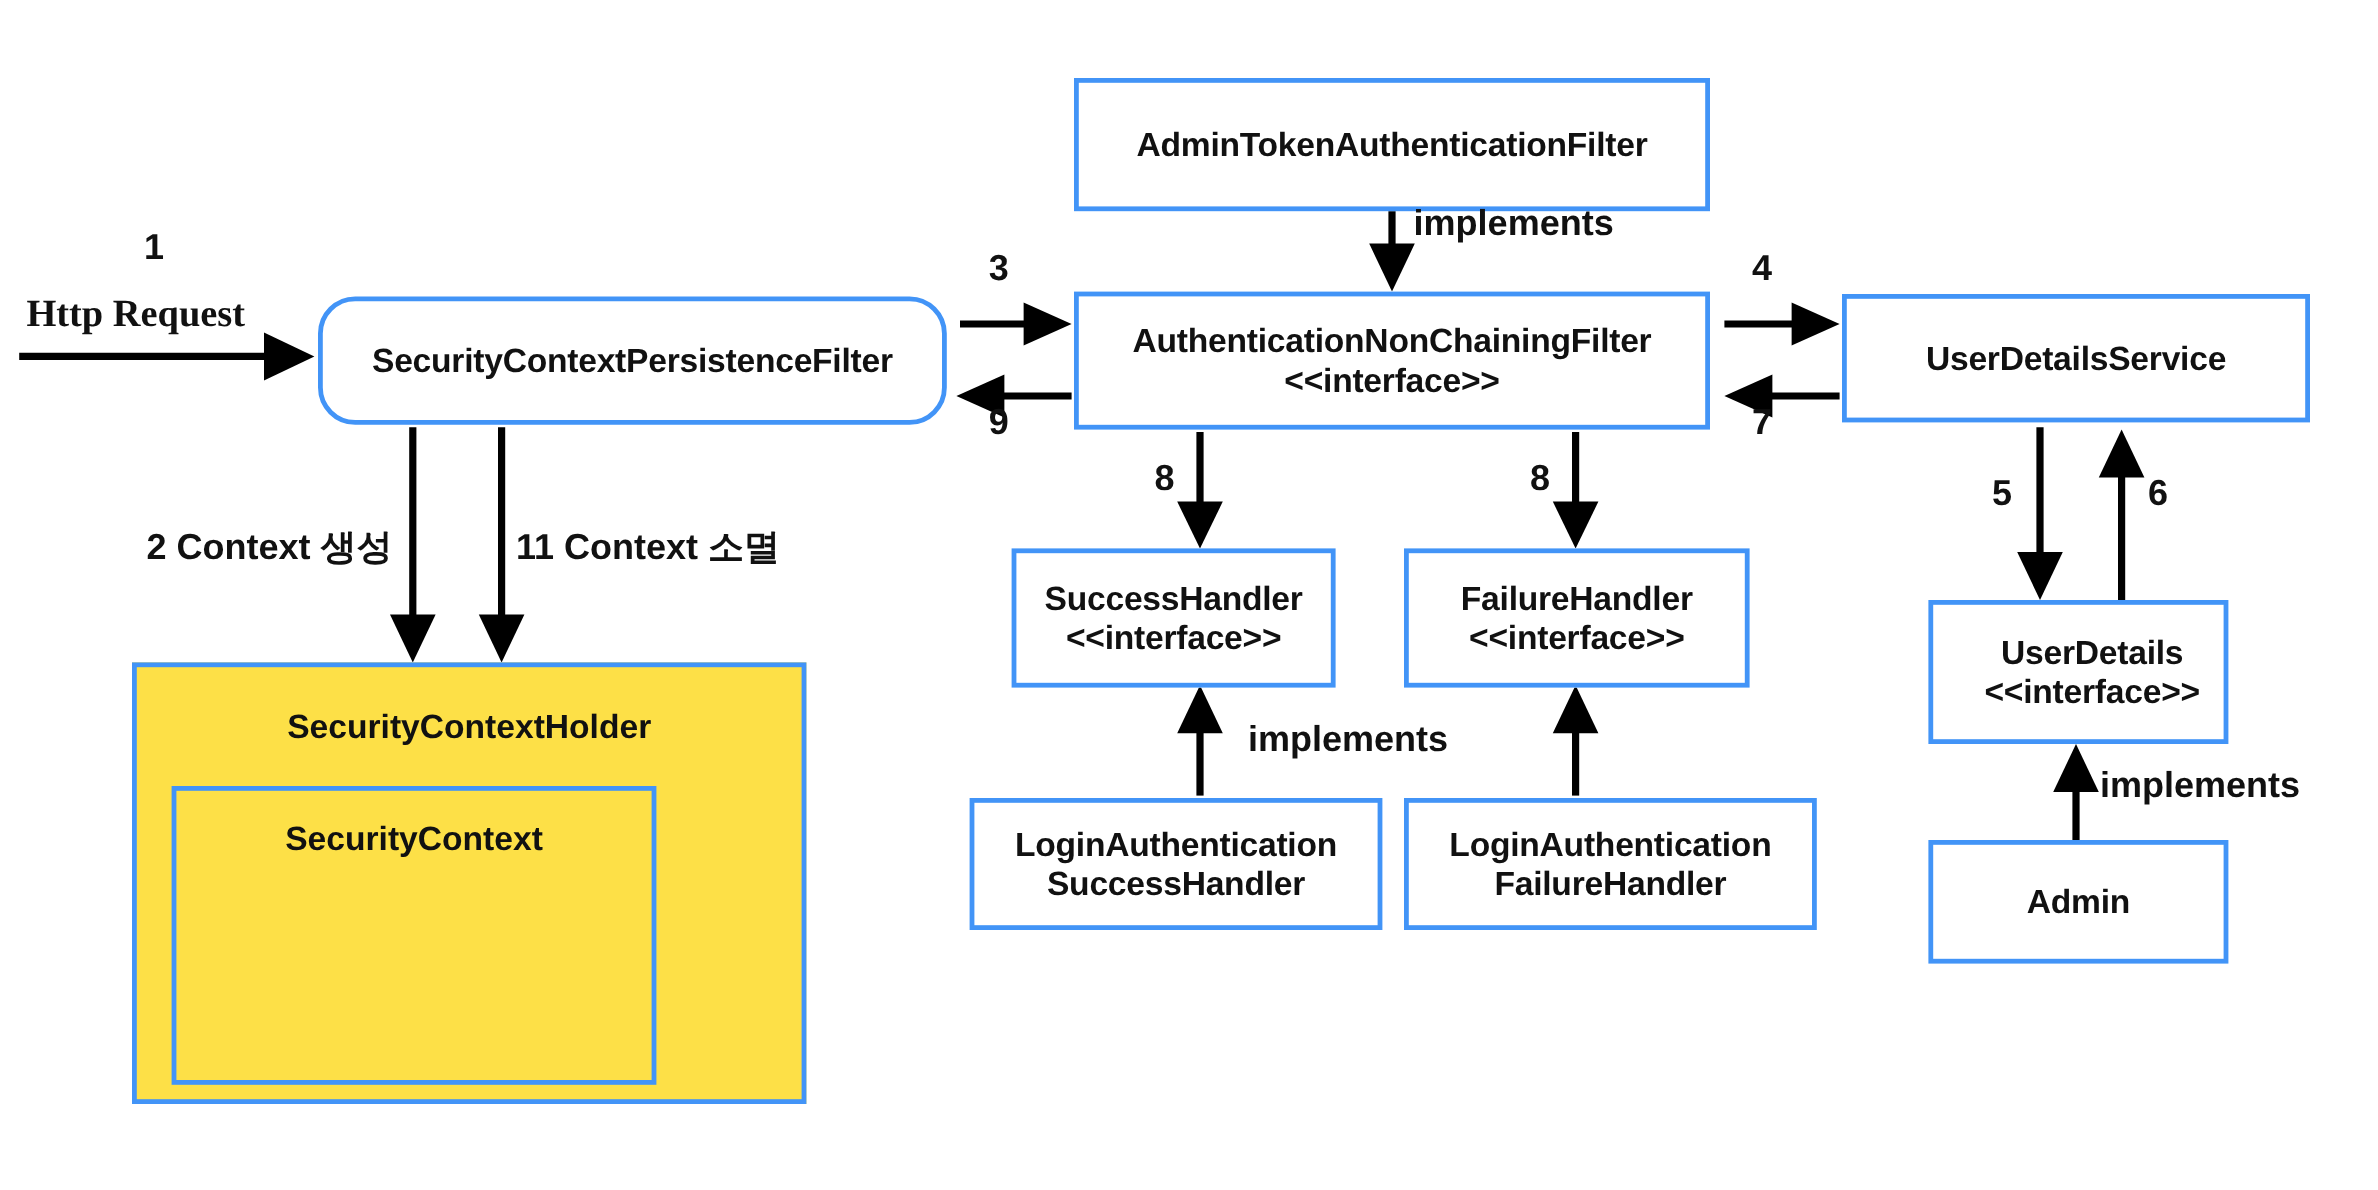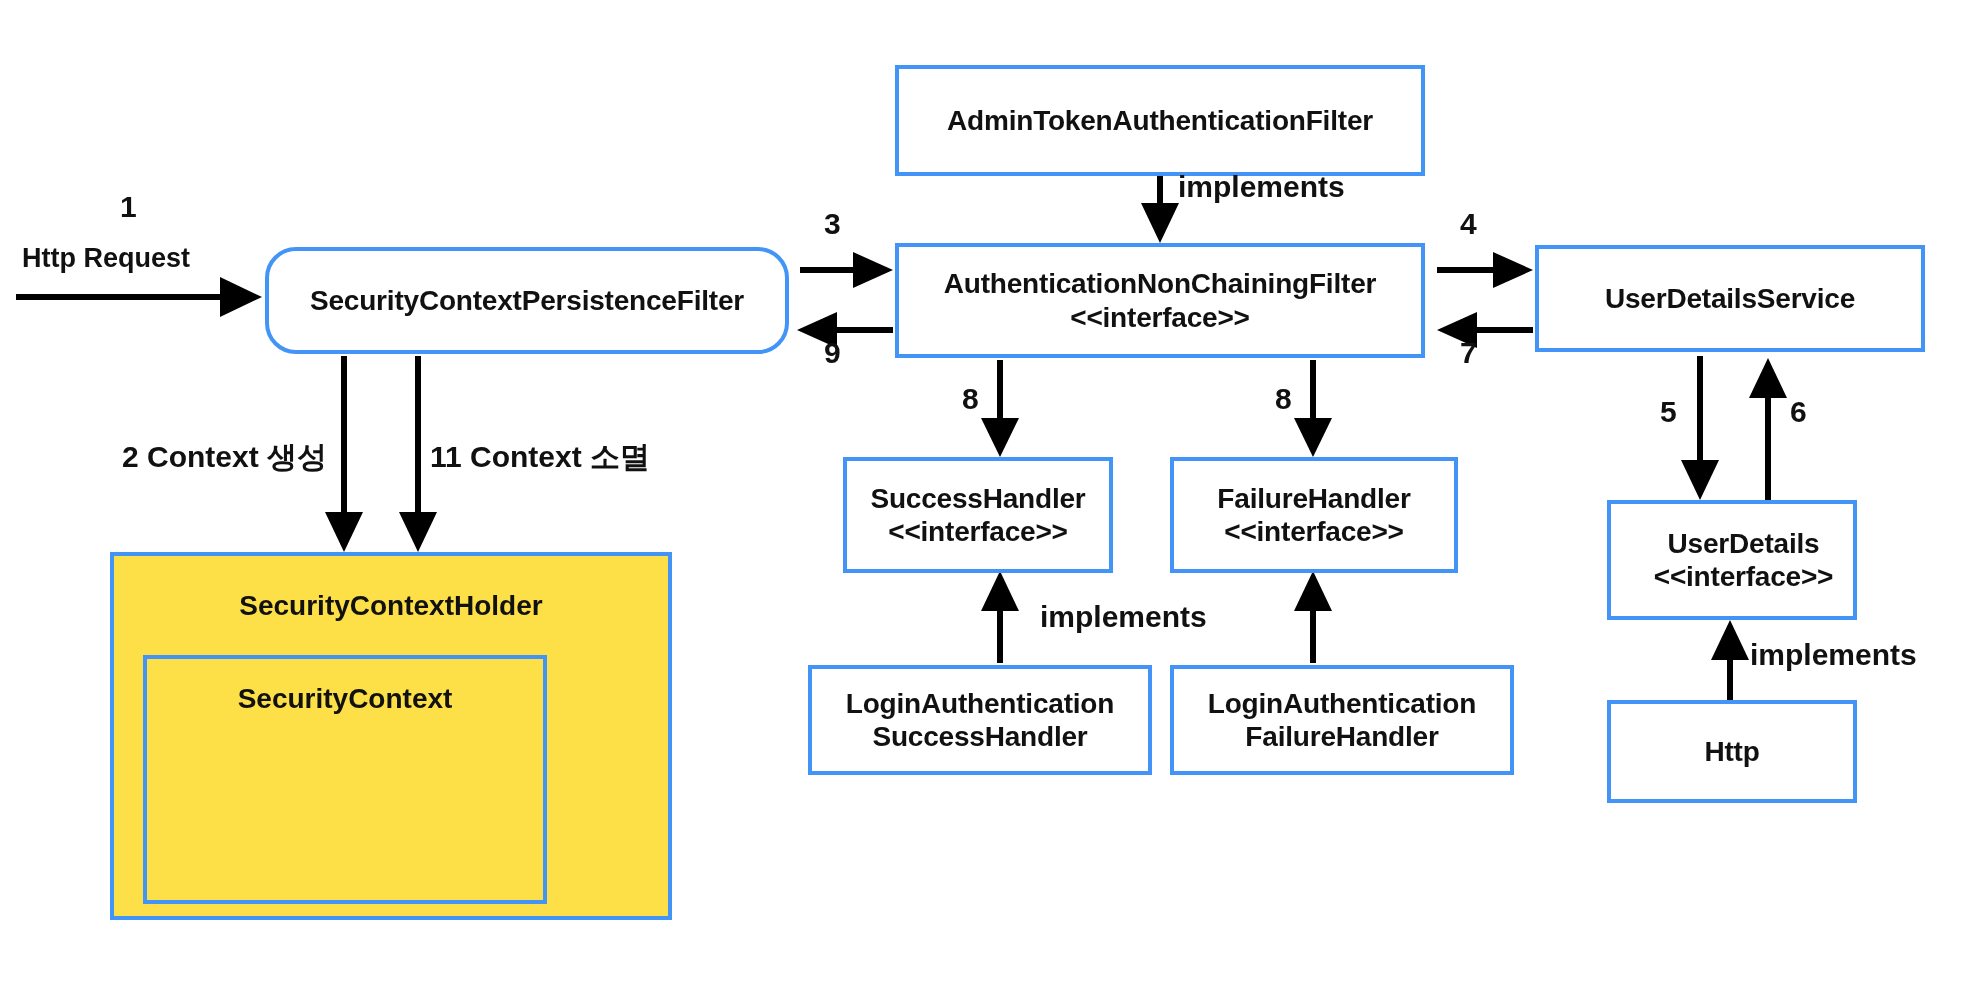--- a/index.html
+++ b/index.html
@@ -191,35 +191,35 @@
     <span class="ln">LoginAuthentication</span>
     <span class="ln">FailureHandler</span>
   </div>
 
   <div class="node" style="left:1607px; top:500px; width:250px; height:120px; font-size:28px; flex-direction:column;padding-left:23px;">
     <span class="ln">UserDetails</span>
     <span class="ln">&lt;&lt;interface&gt;&gt;</span>
   </div>
 
   <div class="node" style="left:1607px; top:700px; width:250px; height:103px; font-size:28px;">
-    <span class="ln">Http</span>
+    <span class="ln">Admin</span>
   </div>
 
   <div class="container-node" style="left:110px; top:552px; width:562px; height:368px;">
     <div class="container-title" style="top:34px; font-size:28px;">SecurityContextHolder</div>
 
     <div class="container-node" style="left:29px; top:99px; width:404px; height:249px;">
       <div class="container-title" style="top:24px; font-size:28px;">SecurityContext</div>
 
     </div>
   </div>
 
   <div class="label" style="left:120px; top:190px; font-size:30px;">1</div>
 
-  <div class="label" style="left:22px; top:244px; font-size:27px;">Http Request</div>
+  <div class="label" style="left:22px; top:244px; font-size:32px;font-family:Liberation Serif, serif;">Http Request</div>
 
   <div class="label" style="left:824px; top:207px; font-size:30px;">3</div>
 
   <div class="label" style="left:824px; top:336px; font-size:30px;">9</div>
 
   <div class="label" style="left:1460px; top:207px; font-size:30px;">4</div>
 
   <div class="label" style="left:1460px; top:336px; font-size:30px;">7</div>
 
   <div class="label" style="left:1178px; top:170px; font-size:30px;">implements</div>

